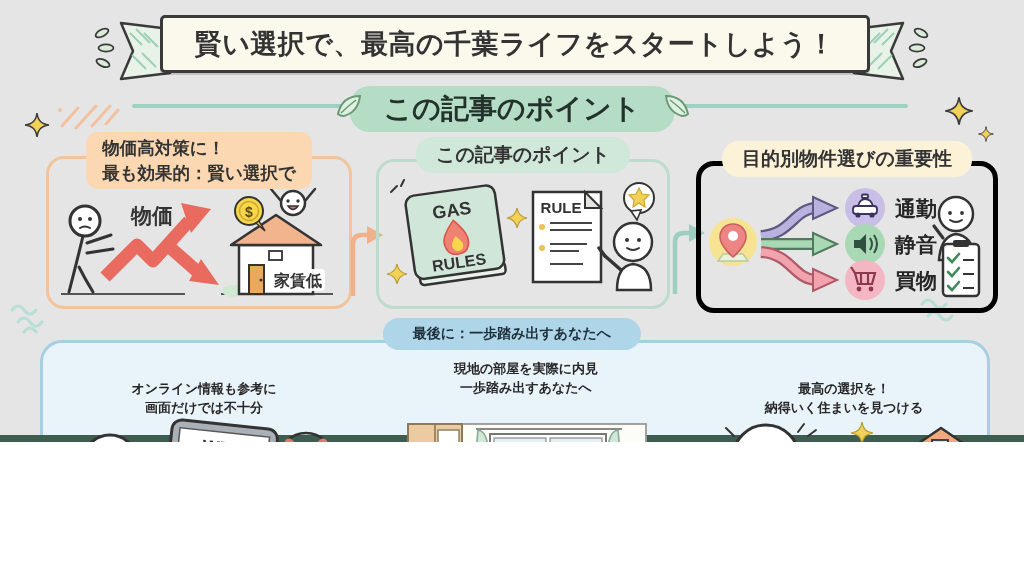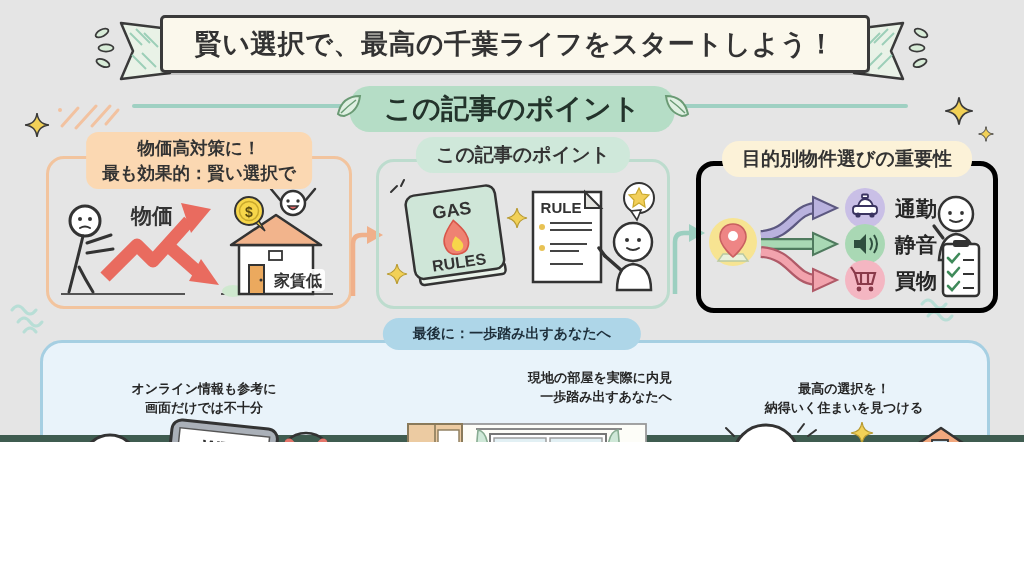--- a/index.html
+++ b/index.html
@@ -29,21 +29,21 @@
     font-size:28px;color:#23332b;
   }
   .h-line{height:4px;border-radius:2px;background:#9fd0c2;}
   
   .fbox{border-radius:18px;background:transparent;}
   #box1{left:46px;top:156px;width:300px;height:147px;border:3px solid #f2c49e;}
   #box2{left:376px;top:159px;width:288px;height:144px;border:3px solid #bddcce;}
   #box3{left:696px;top:161px;width:292px;height:142px;border:5px solid #000000;text-decoration:underline;}
   .fbox-title{
     position:absolute;left:50%;transform:translateX(-50%);z-index:3;
-    border-radius:12px;text-align:center;font-weight:bold;color:#333;
+    border-radius:12px;font-weight:bold;color:#333;
     padding:4px 16px;white-space:nowrap;
   }
   #box1-title{top:-27px;background:#fbd8b2;font-size:17.5px;line-height:1.4;}
   #box2-title{top:-25px;background:#cfe8da;font-size:19px;border-radius:17px;padding:5px 20px;}
   #box3-title{top:-25px;background:#fcf2d8;font-size:19px;border-radius:17px;padding:5px 20px;}
   
   #final-box{
     left:40px;top:340px;width:944px;height:212px;
     border:3px solid #a6cfe2;border-radius:22px;background:#e9f3fa;
   }
@@ -372,21 +372,21 @@
 
   <div class="abs" id="final-box"></div>
   <div class="abs pill final-pill">
     <span>最後に：一歩踏み出すあなたへ</span>
   </div>
 
   <div class="step-text" style="left:62px;top:360px;width:284px;">
     <div>オンライン情報も参考に</div>
     <div>画面だけでは不十分</div>
   </div>
-  <div class="step-text" style="left:380px;top:349px;width:292px;text-align:right;">
+  <div class="step-text" style="left:380px;top:340px;width:292px;">
     <div>現地の部屋を実際に内見</div>
     <div>一歩踏み出すあなたへ</div>
   </div>
   <div class="step-text" style="left:698px;top:360px;width:292px;">
     <div>最高の選択を！</div>
     <div>納得いく住まいを見つける</div>
   </div>
 
   <svg class="abs" style="left:66px;top:418px;z-index:2;" width="272" height="132" viewBox="0 0 272 132">
     <g stroke="#333" stroke-width="3" stroke-linecap="round" fill="#fff">

